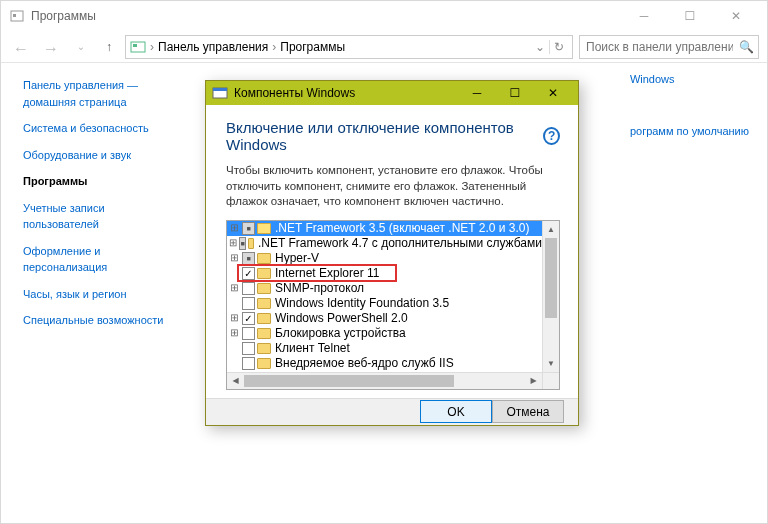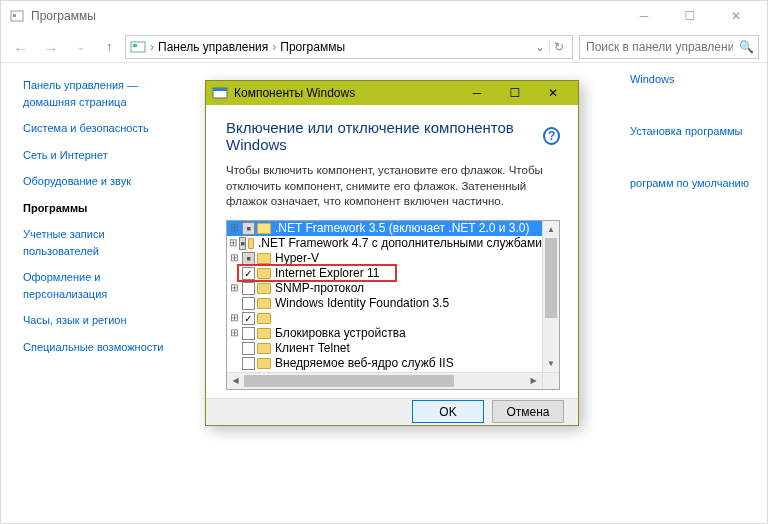--- a/index.html
+++ b/index.html
@@ -106,21 +106,21 @@
   .cb.tri::after { content:"■"; font-size:7px; color:#555;}
   .fldr { width:14px; height:11px; background:#f7d774; border:1px solid #caa43c; border-radius:1px; }
   .item-text { margin-left:2px; }
   .tree-item.selected { background:#2e90ff; color:#fff; }
   .tree-item.selected .fldr { filter:brightness(1.05); }
   .highlight-box {
     position:absolute; border:2px solid #e03131; pointer-events:none;
   }
   .dialog-buttons {
     margin-top:auto; border-top:1px solid #ddd; background:#f0f0f0;
-    height:44px; display:flex; align-items:center; justify-content:flex-end; gap:8px; padding:0 14px;
+    height:44px; display:flex; align-items:center; justify-content:flex-end; padding:0 14px;
   }
   .btn-std {
     min-width:72px; height:23px; border:1px solid #0078d7; background:#e5f1fb;
     font-size:12px; cursor:default; display:flex;align-items:center;justify-content:center;
   }
   .btn-std.secondary { border-color:#adadad; background:#e1e1e1; }
   svg { display:block; }
 </style>
 </head>
 <body>
@@ -164,35 +164,33 @@
       <input placeholder="Поиск в панели управления" style="">
       <span style="color:#888">🔍</span>
     </div>
   </div>
 
   <div class="content">
     <div class="sidepanel">
       <a style="white-space:pre-line">Панель управления —
 домашняя страница</a>
       <a>Система и безопасность</a>
-      <a>Сеть и Интернет</a>
       <a>Оборудование и звук</a>
       <a class="active">Программы</a>
       <a style="white-space:pre-line">Учетные записи
 пользователей</a>
       <a style="white-space:pre-line">Оформление и
 персонализация</a>
       <a>Часы, язык и регион</a>
       <a>Специальные возможности</a>
     </div>
 
     <div class="mainarea">
       <div class="rightlinks">
         <a style="margin-top:10px">Windows</a>
-        <a style="margin-top:26px">Установка программы</a>
         <a style="margin-top:36px">рограмм по умолчанию</a>
       </div>
     </div>
   </div>
 </div>
 
 <div class="dialog">
   <div class="dialog-titlebar">
     <span class="dlg-icon">
       <svg viewBox="0 0 16 16" width="16" height="16">
@@ -250,20 +248,21 @@
           <div class="tree-item">
             <span class="expander none"></span>
             <span class="cb "></span>
             <span class="fldr"></span>
             <span class="item-text">Windows Identity Foundation 3.5</span>
           </div>
           <div class="tree-item">
             <span class="expander ">⊞</span>
             <span class="cb checked"></span>
             <span class="fldr"></span>
+            <span class="item-text">Windows PowerShell 2.0</span>
           </div>
           <div class="tree-item">
             <span class="expander ">⊞</span>
             <span class="cb "></span>
             <span class="fldr"></span>
             <span class="item-text">Блокировка устройства</span>
           </div>
           <div class="tree-item">
             <span class="expander none"></span>
             <span class="cb "></span>

